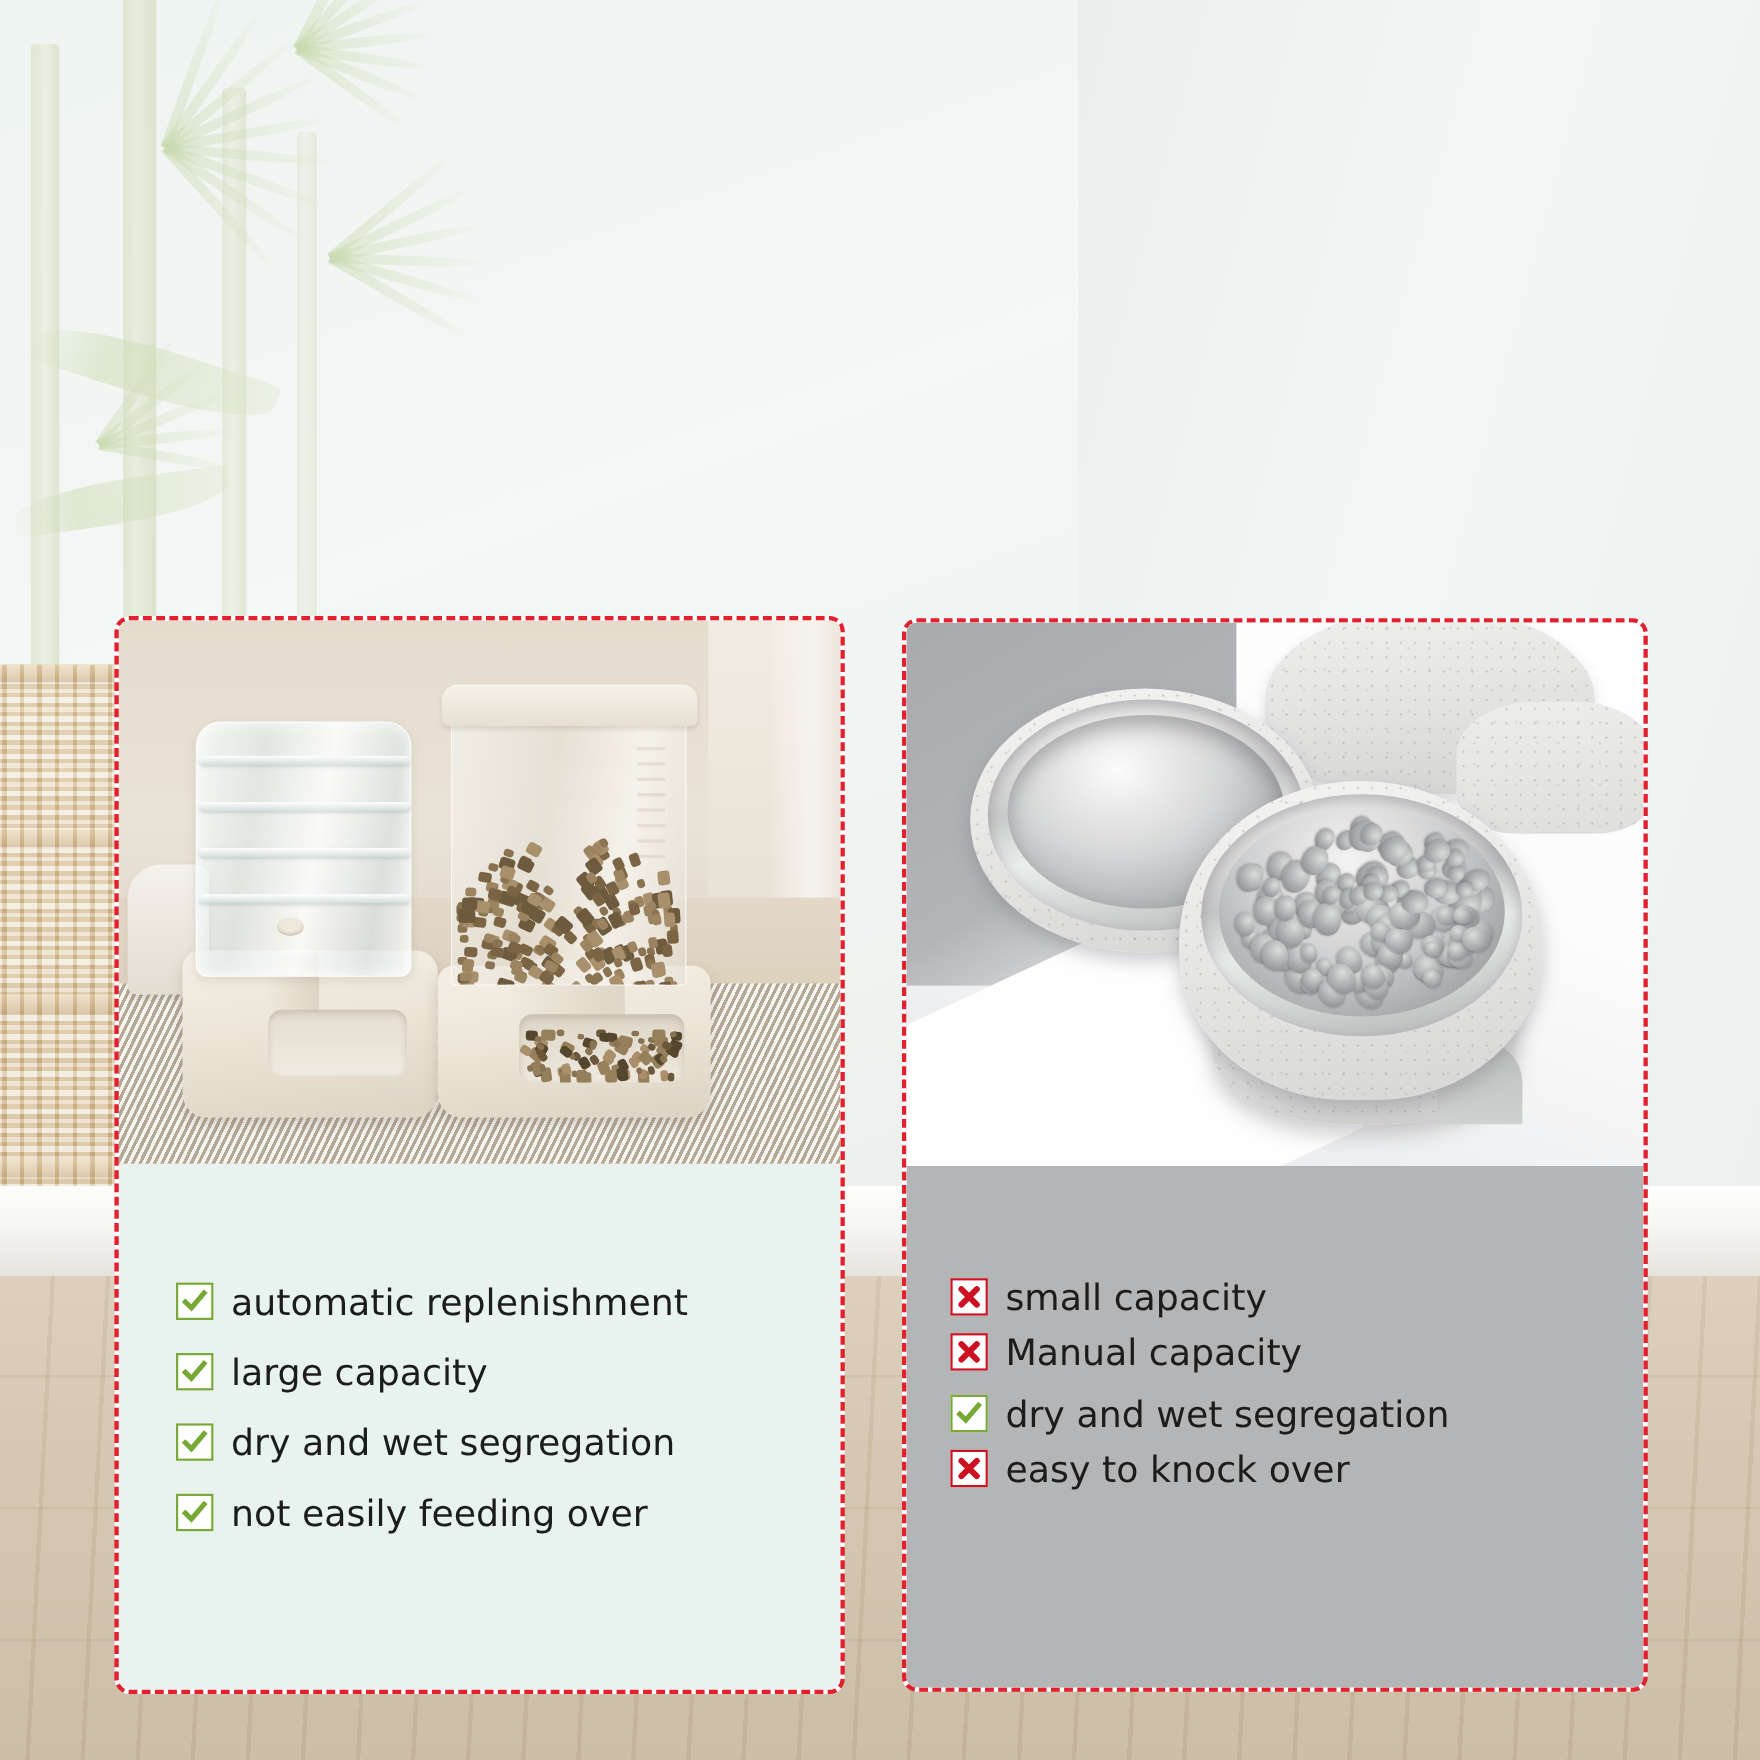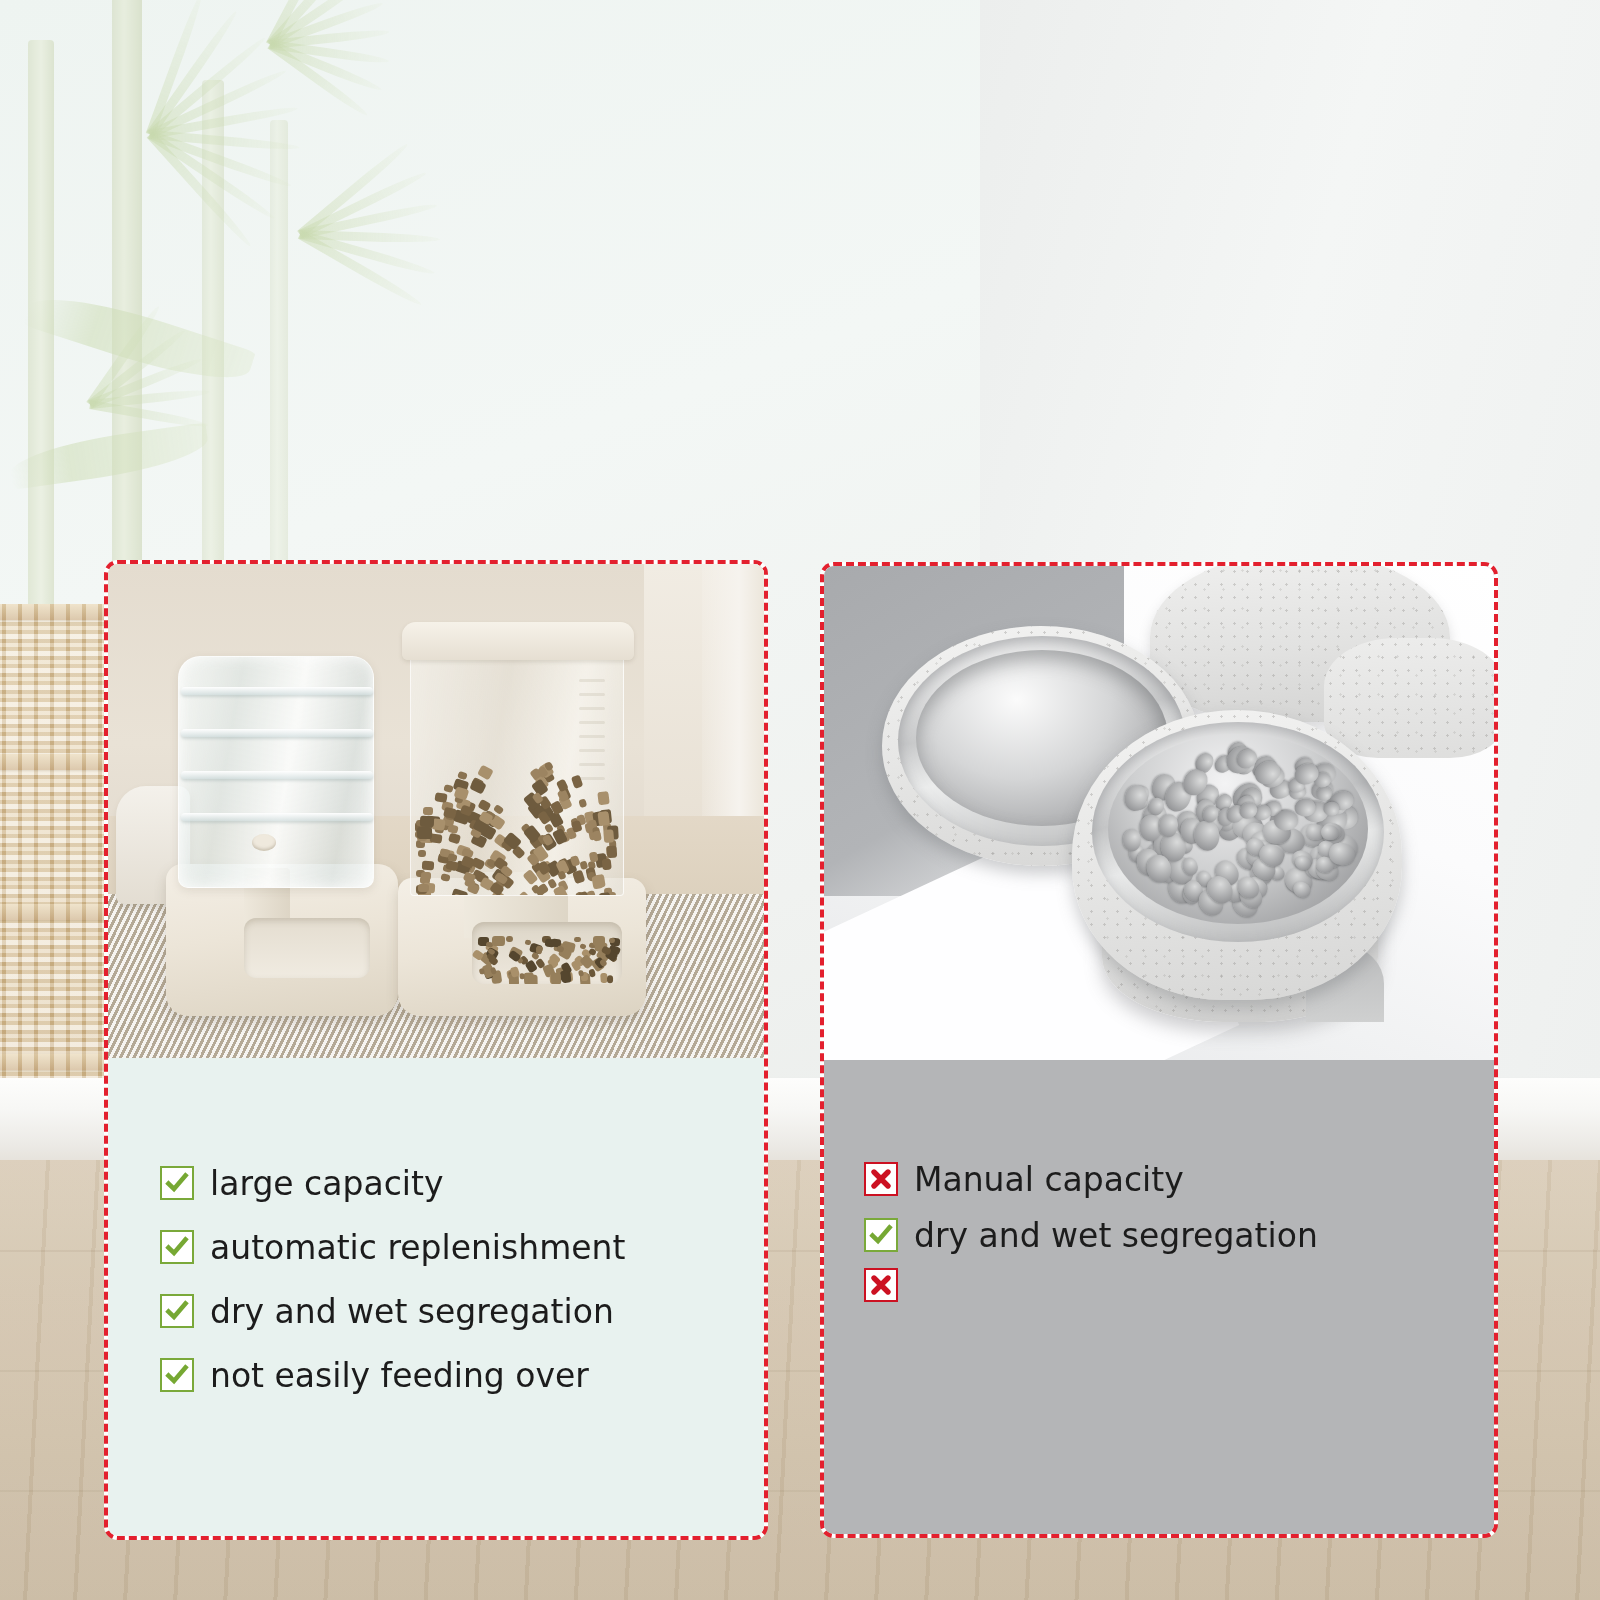--- a/index.html
+++ b/index.html
@@ -674,30 +674,30 @@
 
     <div class="caption caption-left">
       <div class="feat-list feat-list-left">
 
         <div class="feat-item">
           <span class="feat-box ok">
             <svg width="24" height="24" viewBox="0 0 24 24">
               <path d="M3.5 12.6 L9 18 L20.5 4.5" fill="none" stroke="#76a833" stroke-width="4.6" stroke-linecap="square"></path>
             </svg>
           </span>
-          <span class="feat-text">large capacity</span>
+          <span class="feat-text">automatic replenishment</span>
         </div>
 
         <div class="feat-item">
           <span class="feat-box ok">
             <svg width="24" height="24" viewBox="0 0 24 24">
               <path d="M3.5 12.6 L9 18 L20.5 4.5" fill="none" stroke="#76a833" stroke-width="4.6" stroke-linecap="square"></path>
             </svg>
           </span>
-          <span class="feat-text">automatic replenishment</span>
+          <span class="feat-text">large capacity</span>
         </div>
 
         <div class="feat-item">
           <span class="feat-box ok">
             <svg width="24" height="24" viewBox="0 0 24 24">
               <path d="M3.5 12.6 L9 18 L20.5 4.5" fill="none" stroke="#76a833" stroke-width="4.6" stroke-linecap="square"></path>
             </svg>
           </span>
           <span class="feat-text">dry and wet segregation</span>
         </div>
@@ -865,20 +865,28 @@
             <span class="gk" style="left:97.6px;top:144.4px;width:28.0px;height:23.8px;transform:rotate(51deg)"></span>
             <span class="gk" style="left:186.6px;top:122.1px;width:16.4px;height:13.9px;transform:rotate(19deg)"></span>
             <span class="gk" style="left:94.2px;top:73.3px;width:17.2px;height:14.6px;transform:rotate(107deg)"></span>
           </div>
       </div>
     </div>
 
     <div class="caption caption-right">
       <div class="feat-list feat-list-right">
 
+        <div class="feat-item">
+          <span class="feat-box bad">
+            <svg width="24" height="24" viewBox="0 0 24 24">
+              <path d="M5 5 L19 19 M19 5 L5 19" fill="none" stroke="#cc1122" stroke-width="5.4" stroke-linecap="round"></path>
+            </svg>
+          </span>
+          <span class="feat-text">small capacity</span>
+        </div>
 
         <div class="feat-item">
           <span class="feat-box bad">
             <svg width="24" height="24" viewBox="0 0 24 24">
               <path d="M5 5 L19 19 M19 5 L5 19" fill="none" stroke="#cc1122" stroke-width="5.4" stroke-linecap="round"></path>
             </svg>
           </span>
           <span class="feat-text">Manual capacity</span>
         </div>
 
@@ -890,19 +898,20 @@
           </span>
           <span class="feat-text">dry and wet segregation</span>
         </div>
 
         <div class="feat-item">
           <span class="feat-box bad">
             <svg width="24" height="24" viewBox="0 0 24 24">
               <path d="M5 5 L19 19 M19 5 L5 19" fill="none" stroke="#cc1122" stroke-width="5.4" stroke-linecap="round"></path>
             </svg>
           </span>
+          <span class="feat-text">easy to knock over</span>
         </div>
 
       </div>
     </div>
   </div>
 
 </div>
 
 </body></html>

